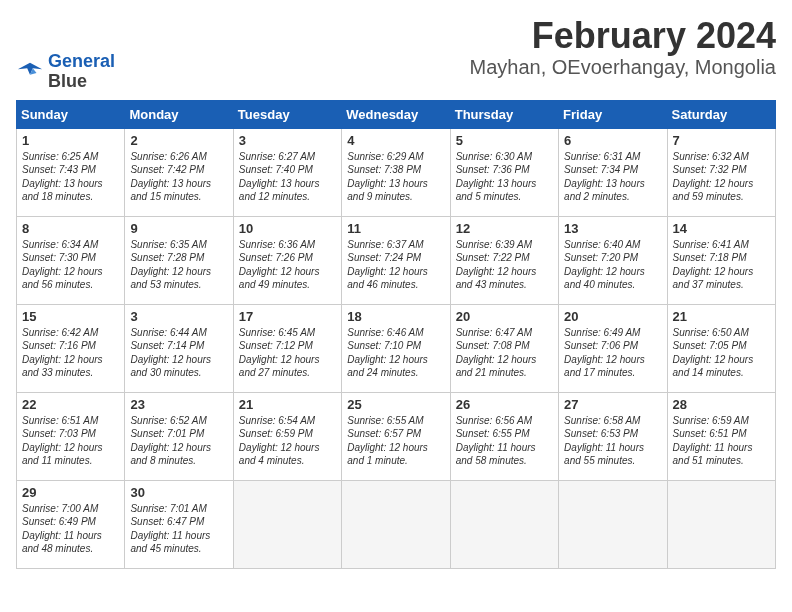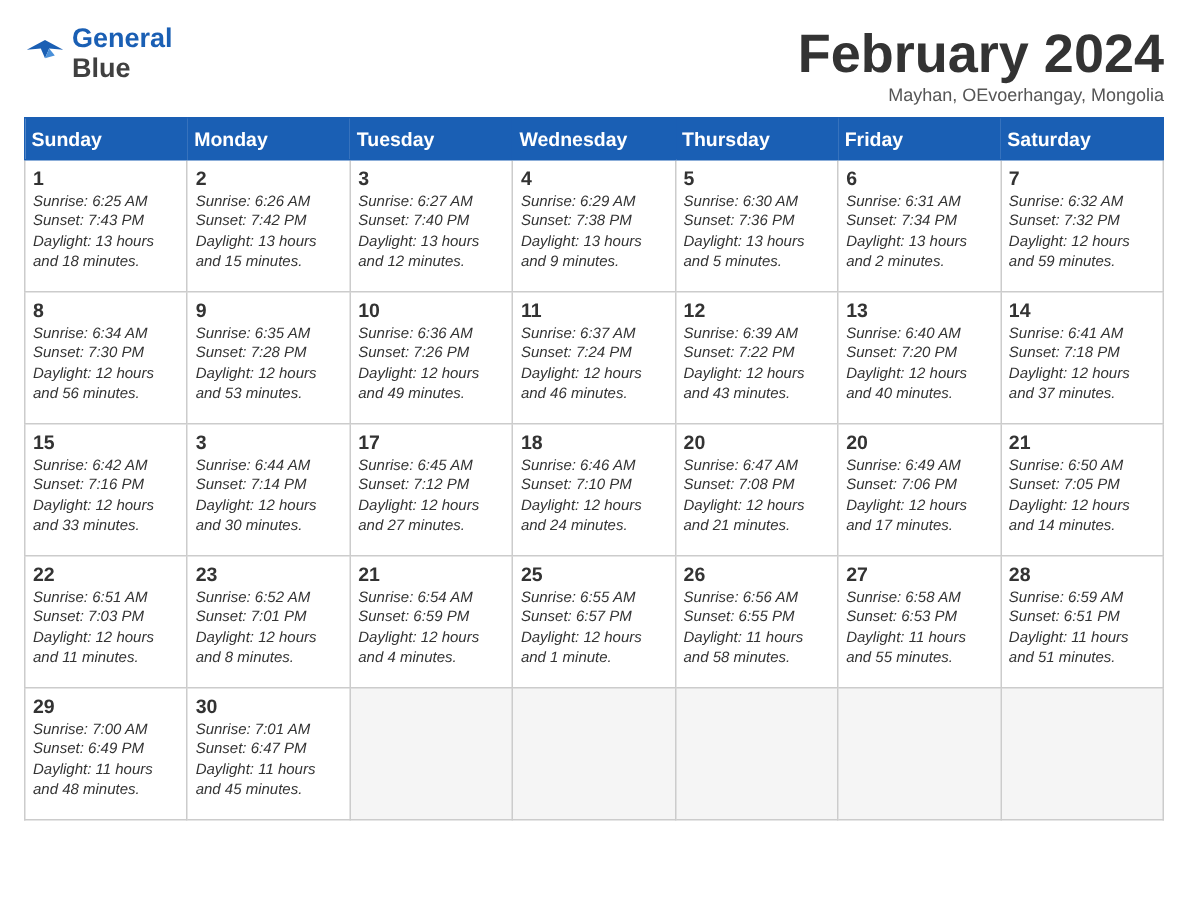--- a/index.html
+++ b/index.html
@@ -13,20 +13,21 @@
     .header {
       display: flex;
       justify-content: space-between;
       align-items: flex-start;
       margin-bottom: 8px;
     }
     .logo {
       display: flex;
       align-items: center;
       gap: 4px;
+      margin-top: 36px;
     }
     .logo-text {
       font-size: 18px;
       font-weight: bold;
       color: #333;
       line-height: 1.1;
     }
     .logo-text span { color: #1a5fb4; }
     .logo-bird {
       width: 28px;
@@ -35,21 +36,21 @@
     .title-block {
       text-align: right;
     }
     .month-title {
       font-size: 36px;
       font-weight: bold;
       color: #333;
       line-height: 1.1;
     }
     .subtitle {
-      font-size: 12px;
+      font-size: 20px;
       color: #555;
     }
     table {
       width: 100%;
       border-collapse: collapse;
       table-layout: fixed;
       padding-left: 29px;
     }
     th {
       background-color: #1a5fb4;

